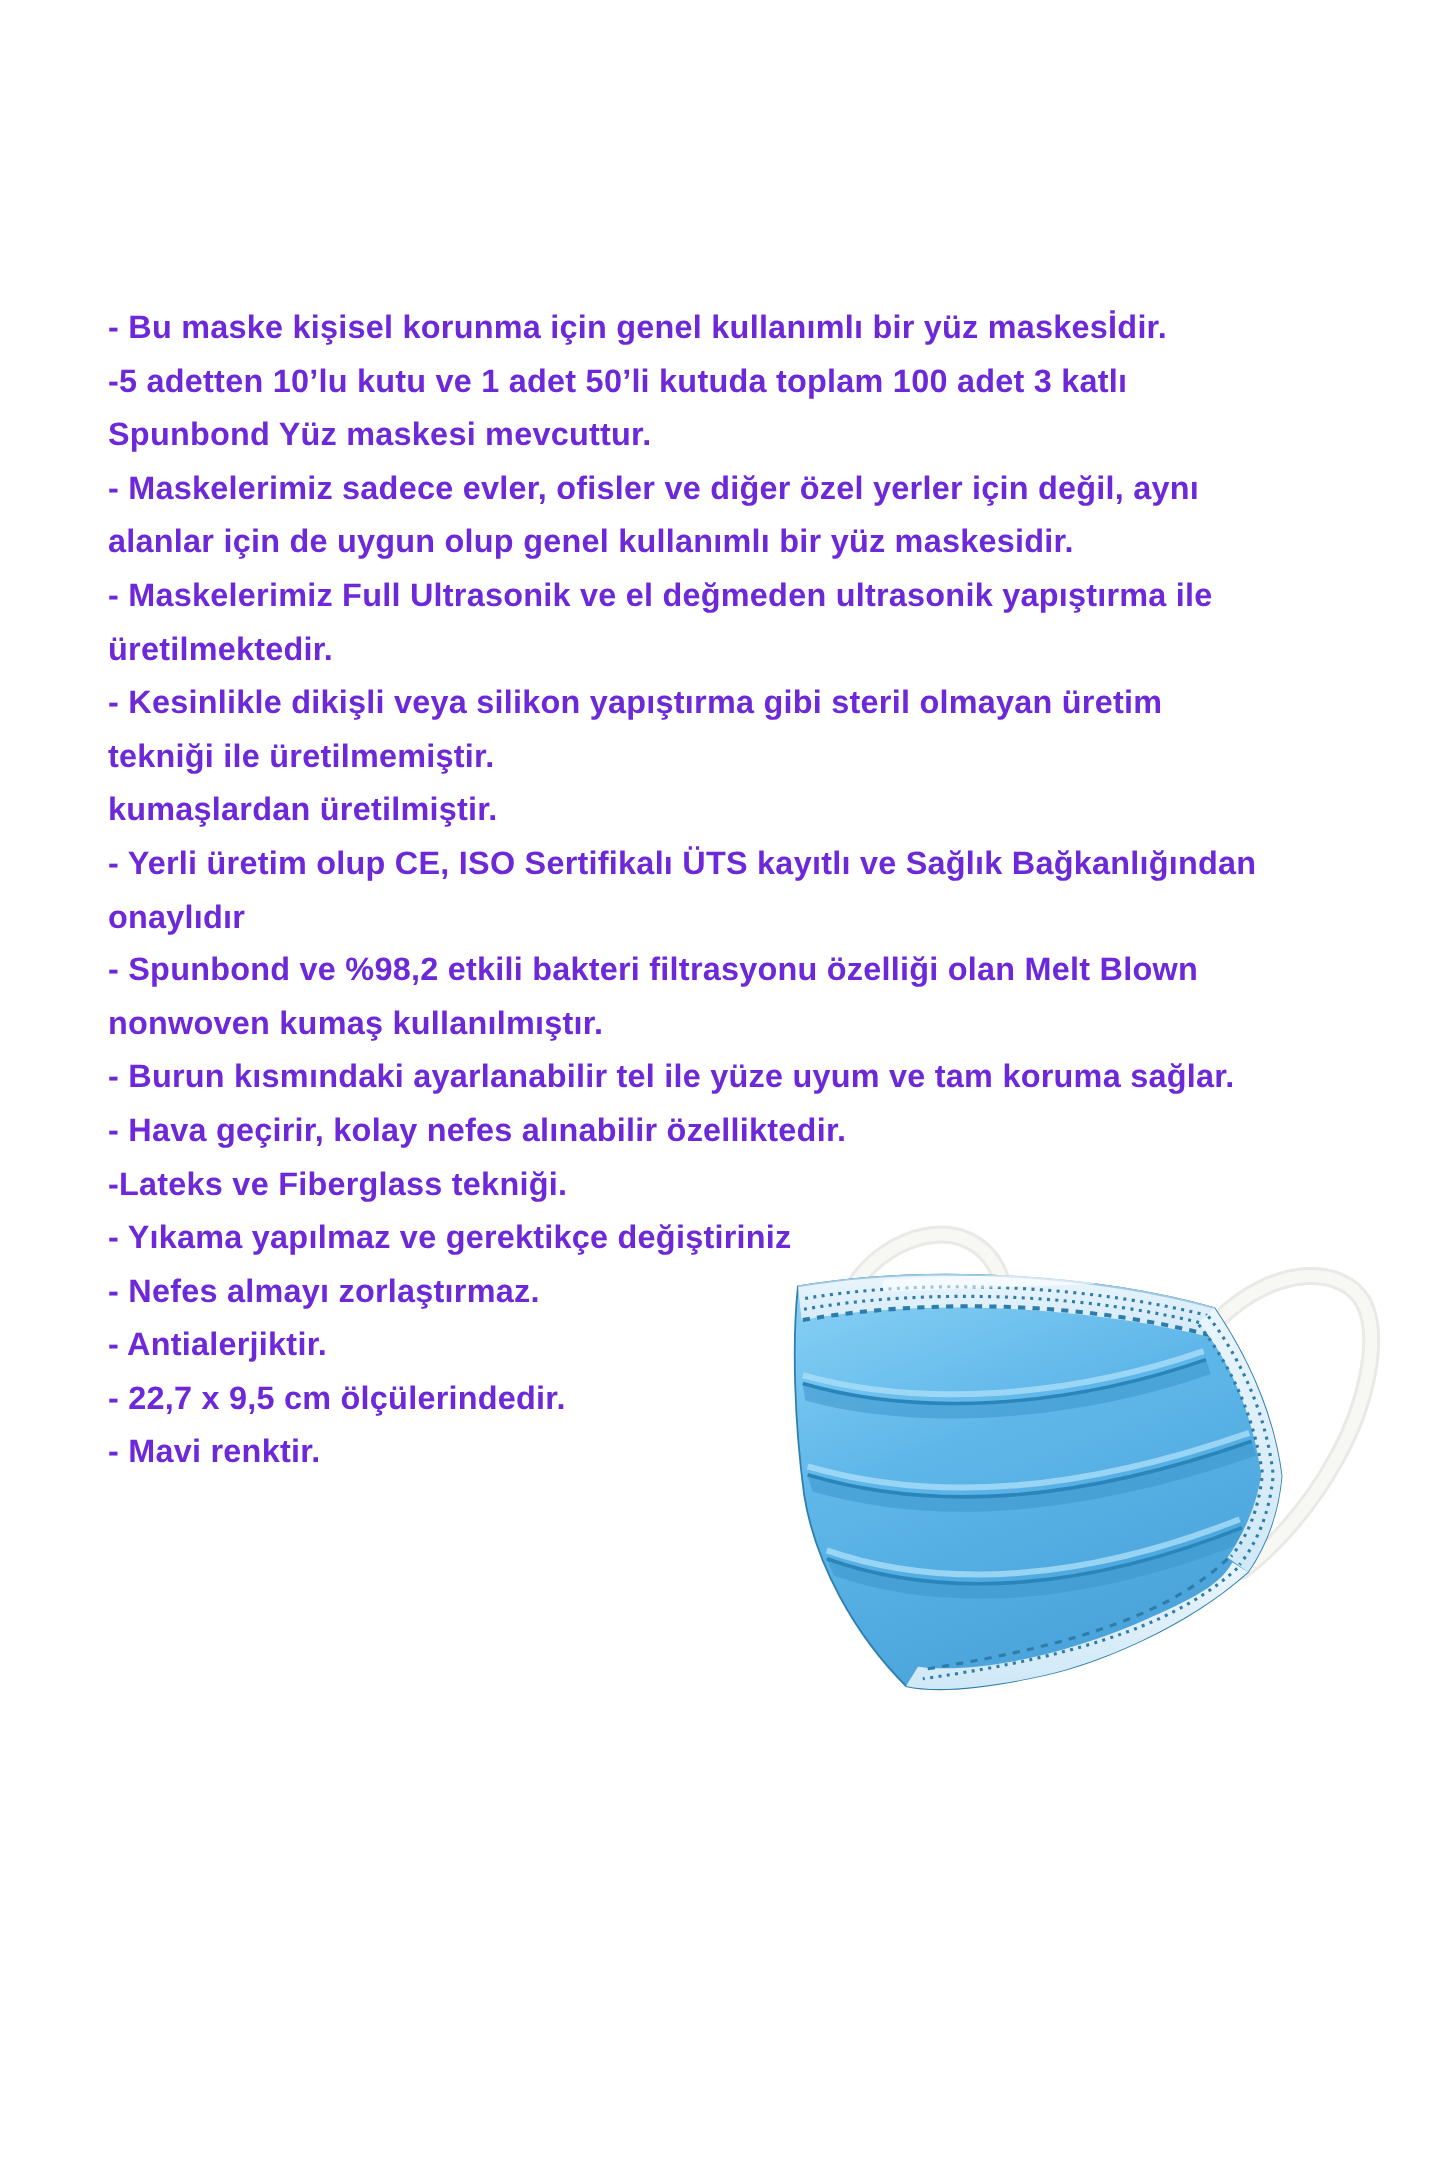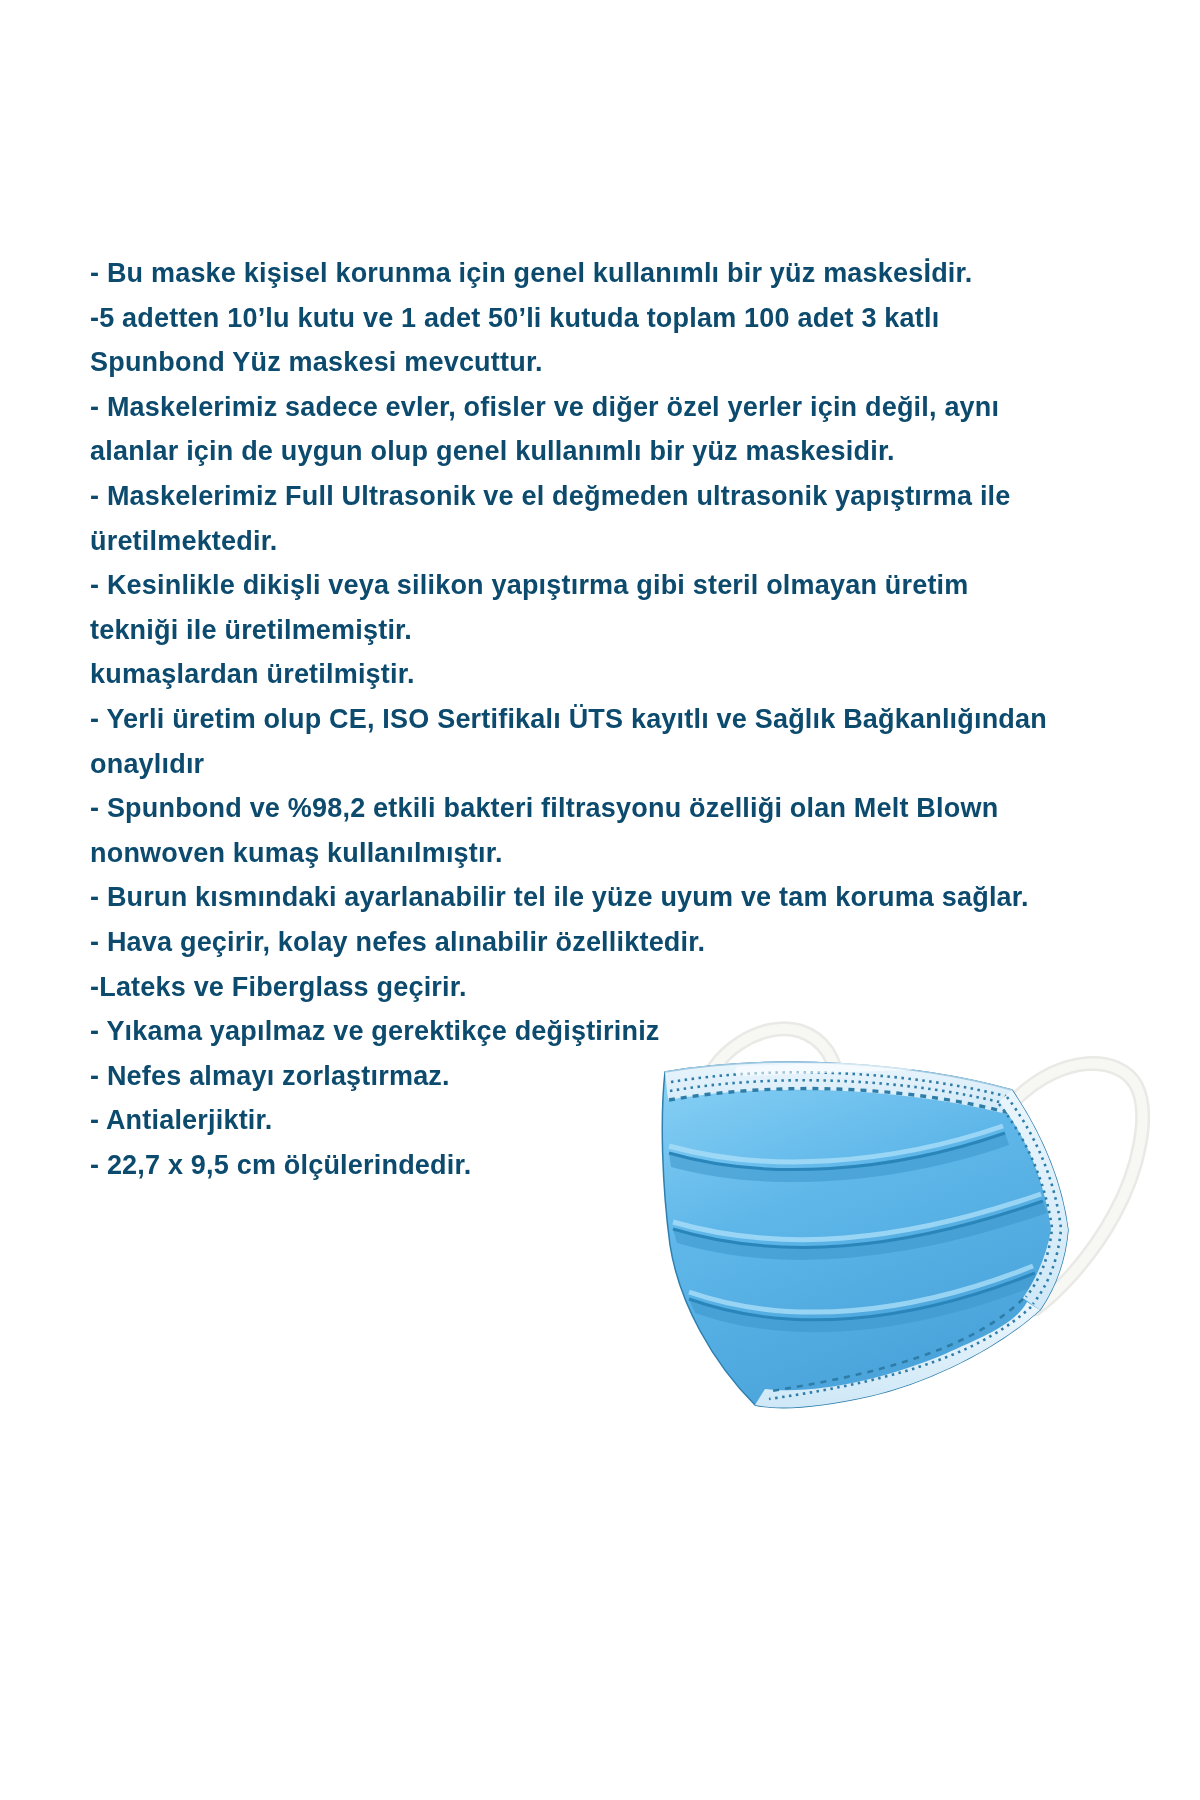--- a/index.html
+++ b/index.html
@@ -3,21 +3,21 @@
 <meta charset="utf-8">
 <style>
   html,body{margin:0;padding:0;}
   body{
     width:1200px;height:1800px;position:relative;overflow:hidden;
     background:#ffffff;
     font-family:"Liberation Sans", sans-serif;
   }
   .desc-block{
     position:absolute;left:90px;top:251px;width:1060px;
-    color:#0c4a6e;
+    color:#6d28d9;
     font-size:27px;font-weight:600;letter-spacing:.2px;
   }
   .desc-block p{
     margin:0;padding:0;line-height:44.6px;white-space:nowrap;
   }
   .product-visual{
     position:absolute;left:585px;top:1005px;width:600px;height:430px;
   }
 </style>
 </head>
@@ -33,25 +33,26 @@
   <p>üretilmektedir.</p>
   <p>- Kesinlikle dikişli veya silikon yapıştırma gibi steril olmayan üretim</p>
   <p>tekniği ile üretilmemiştir.</p>
   <p>kumaşlardan üretilmiştir.</p>
   <p>- Yerli üretim olup CE, ISO Sertifikalı ÜTS kayıtlı ve Sağlık Bağkanlığından</p>
   <p>onaylıdır</p>
   <p>- Spunbond ve %98,2 etkili bakteri filtrasyonu özelliği olan Melt Blown</p>
   <p>nonwoven kumaş kullanılmıştır.</p>
   <p>- Burun kısmındaki ayarlanabilir tel ile yüze uyum ve tam koruma sağlar.</p>
   <p>- Hava geçirir, kolay nefes alınabilir özelliktedir.</p>
-  <p>-Lateks ve Fiberglass geçirir.</p>
+  <p>-Lateks ve Fiberglass tekniği.</p>
   <p>- Yıkama yapılmaz ve gerektikçe değiştiriniz</p>
   <p>- Nefes almayı zorlaştırmaz.</p>
   <p>- Antialerjiktir.</p>
   <p>- 22,7 x 9,5 cm ölçülerindedir.</p>
+  <p>- Mavi renktir.</p>
 </div>
 
 <svg class="product-visual" viewBox="0 0 600 430" xmlns="http://www.w3.org/2000/svg" aria-hidden="true">
   <defs>
     <linearGradient id="bodyGrad" x1="0" y1="0" x2="0.45" y2="1">
       <stop offset="0" stop-color="#8ad2f6"></stop>
       <stop offset="0.45" stop-color="#5fb7e9"></stop>
       <stop offset="1" stop-color="#49a3da"></stop>
     </linearGradient>
     <linearGradient id="bandGrad" x1="0" y1="0" x2="0" y2="1">

